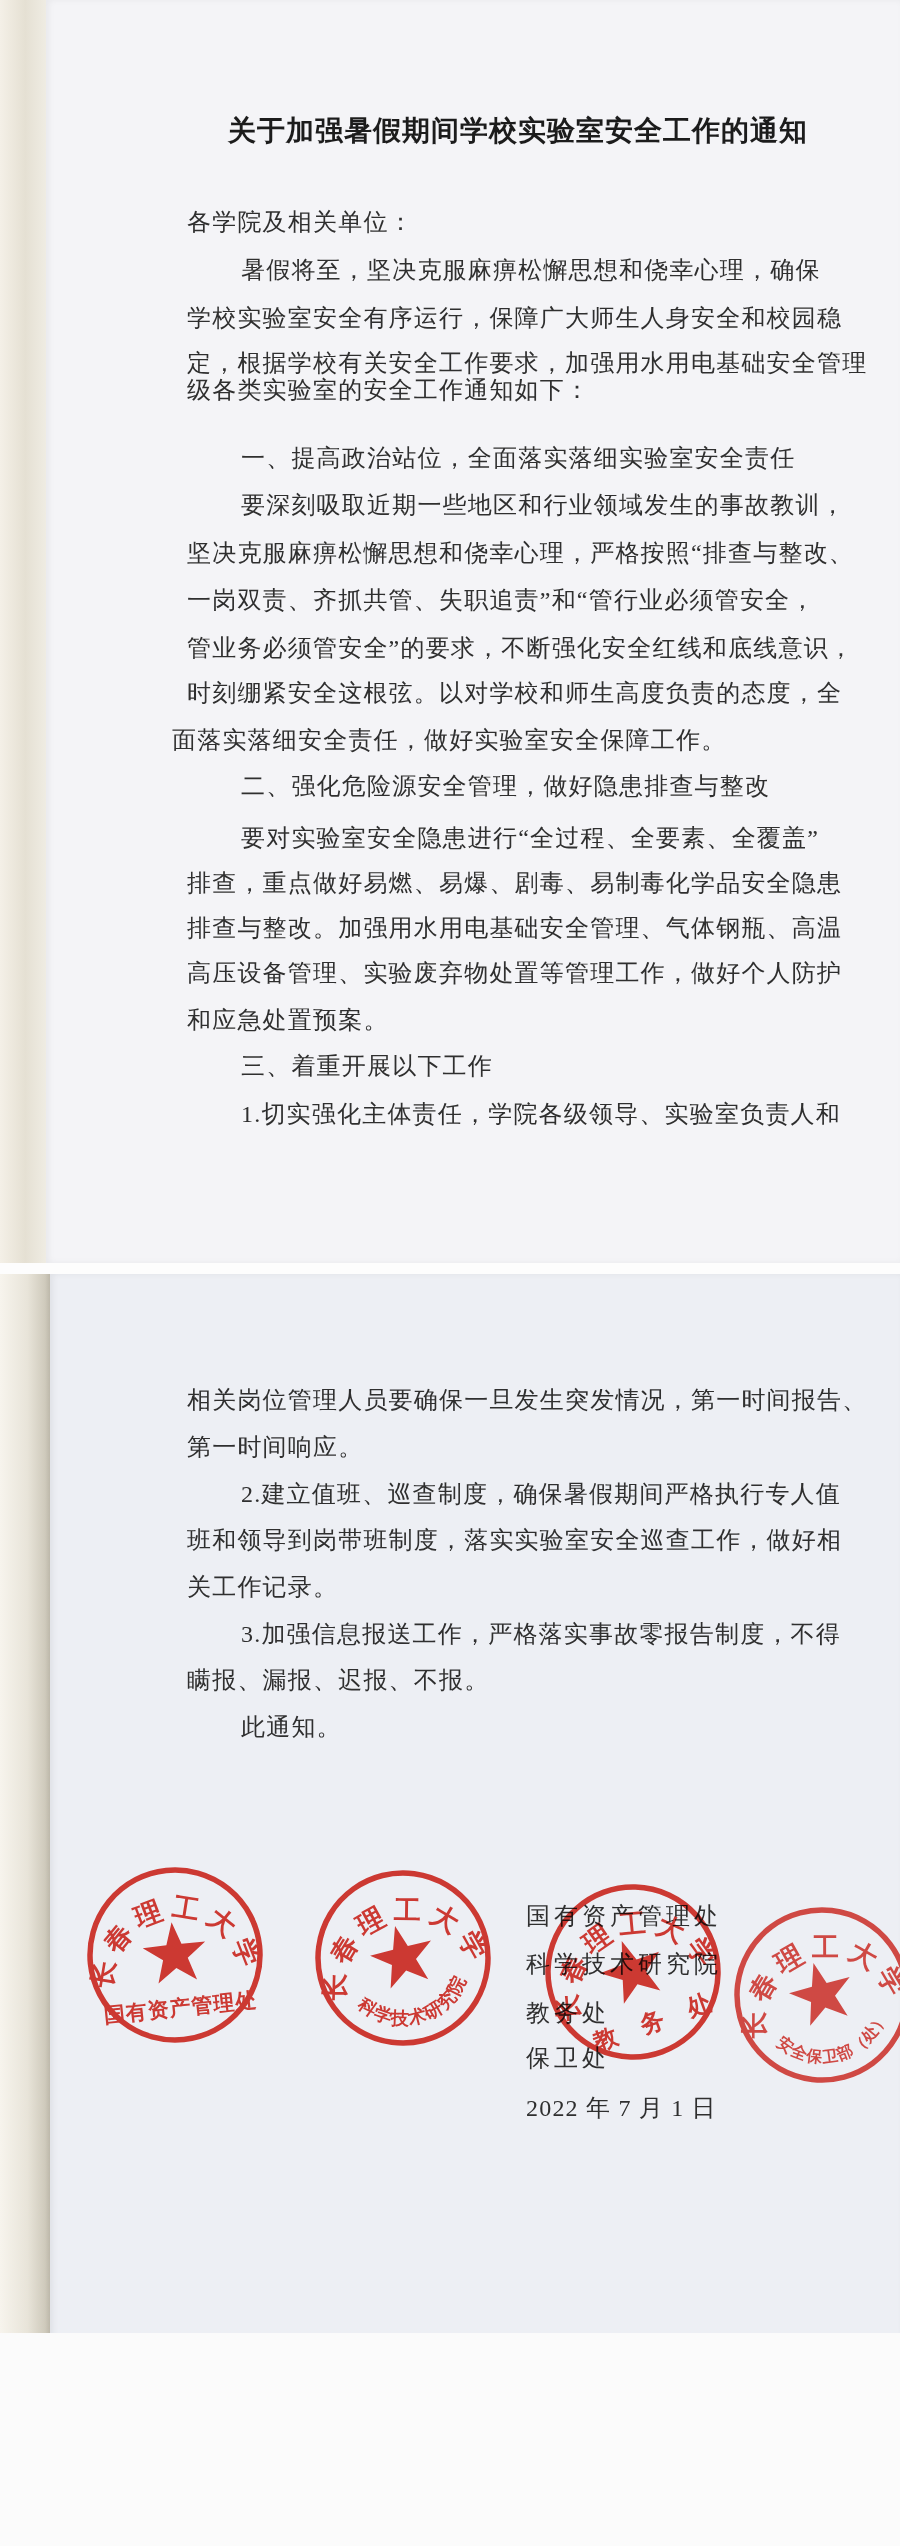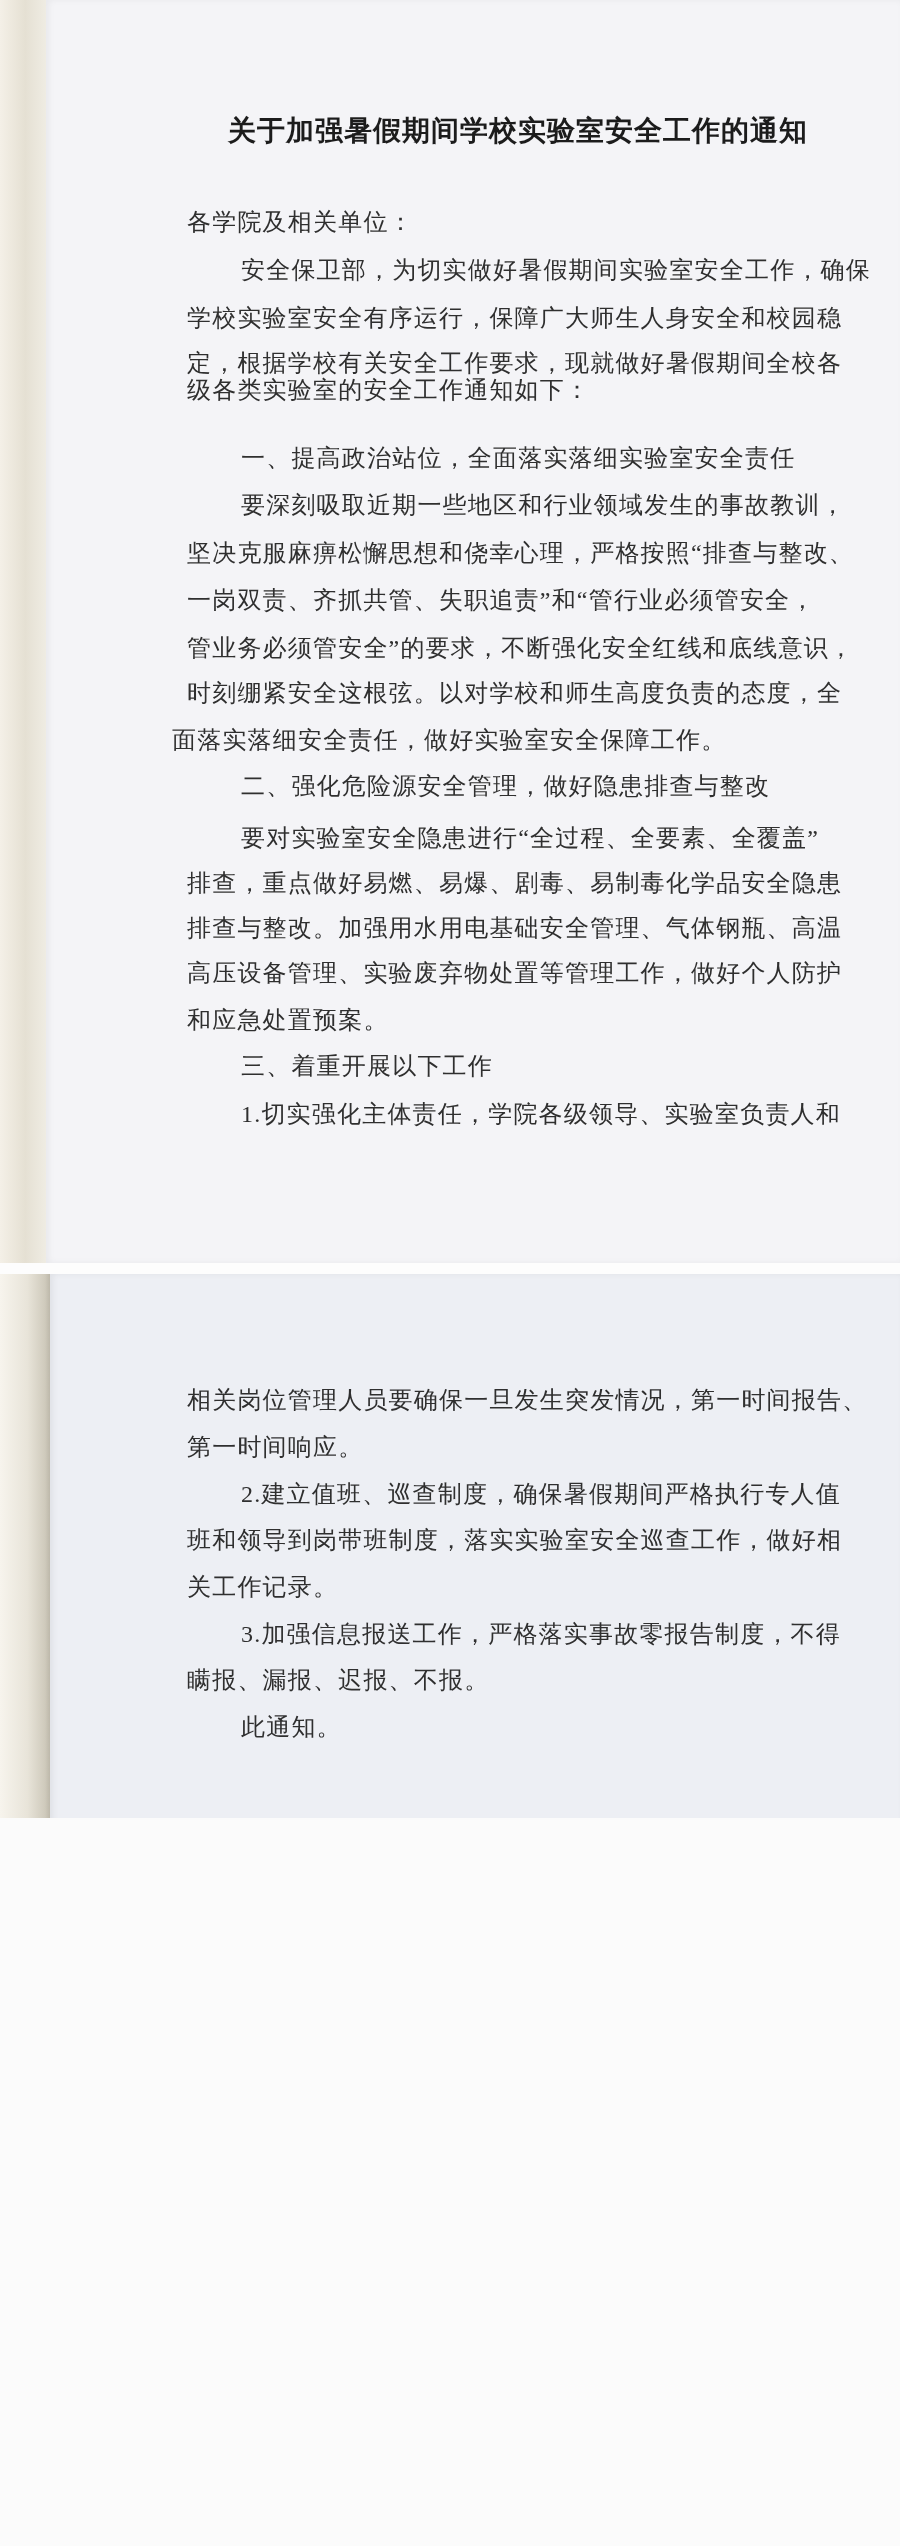--- a/index.html
+++ b/index.html
@@ -2,21 +2,21 @@
 <html style="--seal_red: #d8261e; --text_color: #2f2f2f; --title_color: #1c1c1c;"><head>
 <meta charset="utf-8">
 <style>
   :root{
     --seal_red:#d8261e;
     --text_color:#2f2f2f;
     --title_color:#1c1c1c;
   }
   html,body{margin:0;padding:0;background:#fbfbfb;}
   #scan{
-    position:relative;width:900px;height:1818px;overflow:hidden;
+    position:relative;width:900px;height:2333px;overflow:hidden;
     font-family:"Liberation Serif","DejaVu Serif",serif;
     background:#fbfbfb;
   }
   
   .edge1{position:absolute;left:0;top:0;width:46px;height:1263px;
     background:linear-gradient(90deg,#f4f0e7 0%,#e5e0d3 55%,#efece3 100%);}
   .sheet1{position:absolute;left:46px;top:0;width:854px;height:1263px;
     background:#f4f4f7;box-shadow:inset 3px 0 6px rgba(0,0,0,0.05);}
   .gap{position:absolute;left:0;top:1263px;width:900px;height:11px;background:#fdfdfd;}
   .edge2{position:absolute;left:0;top:1274px;width:50px;height:1259px;
@@ -51,23 +51,23 @@
   <div class="edge1"></div>
   <div class="sheet1"></div>
   <div class="gap"></div>
   <div class="edge2"></div>
   <div class="sheet2"></div>
   <div class="bottomstrip"></div>
 
   <div class="title" style="top:112px;left:228px">关于加强暑假期间学校实验室安全工作的通知</div>
 
   <div class="ln" style="top:206px;left:187px">各学院及相关单位：</div>
-  <div class="ln" style="top:254px;left:241px">安全保卫部，为切实做好暑假期间实验室安全工作，确保</div>
+  <div class="ln" style="top:254px;left:241px">暑假将至，坚决克服麻痹松懈思想和侥幸心理，确保</div>
   <div class="ln" style="top:302px;left:187px">学校实验室安全有序运行，保障广大师生人身安全和校园稳</div>
-  <div class="ln" style="top:347px;left:187px">定，根据学校有关安全工作要求，现就做好暑假期间全校各</div>
+  <div class="ln" style="top:347px;left:187px">定，根据学校有关安全工作要求，加强用水用电基础安全管理</div>
   <div class="ln" style="top:374px;left:187px">级各类实验室的安全工作通知如下：</div>
   <div class="ln" style="top:442px;left:241px">一、提高政治站位，全面落实落细实验室安全责任</div>
   <div class="ln" style="top:489px;left:241px">要深刻吸取近期一些地区和行业领域发生的事故教训，</div>
   <div class="ln" style="top:537px;left:187px">坚决克服麻痹松懈思想和侥幸心理，严格按照“排查与整改、</div>
   <div class="ln" style="top:584px;left:187px">一岗双责、齐抓共管、失职追责”和“管行业必须管安全，</div>
   <div class="ln" style="top:632px;left:187px">管业务必须管安全”的要求，不断强化安全红线和底线意识，</div>
   <div class="ln" style="top:677px;left:187px">时刻绷紧安全这根弦。以对学校和师生高度负责的态度，全</div>
   <div class="ln" style="top:724px;left:172px">面落实落细安全责任，做好实验室安全保障工作。</div>
   <div class="ln" style="top:770px;left:241px">二、强化危险源安全管理，做好隐患排查与整改</div>
   <div class="ln" style="top:822px;left:241px">要对实验室安全隐患进行“全过程、全要素、全覆盖”</div>

